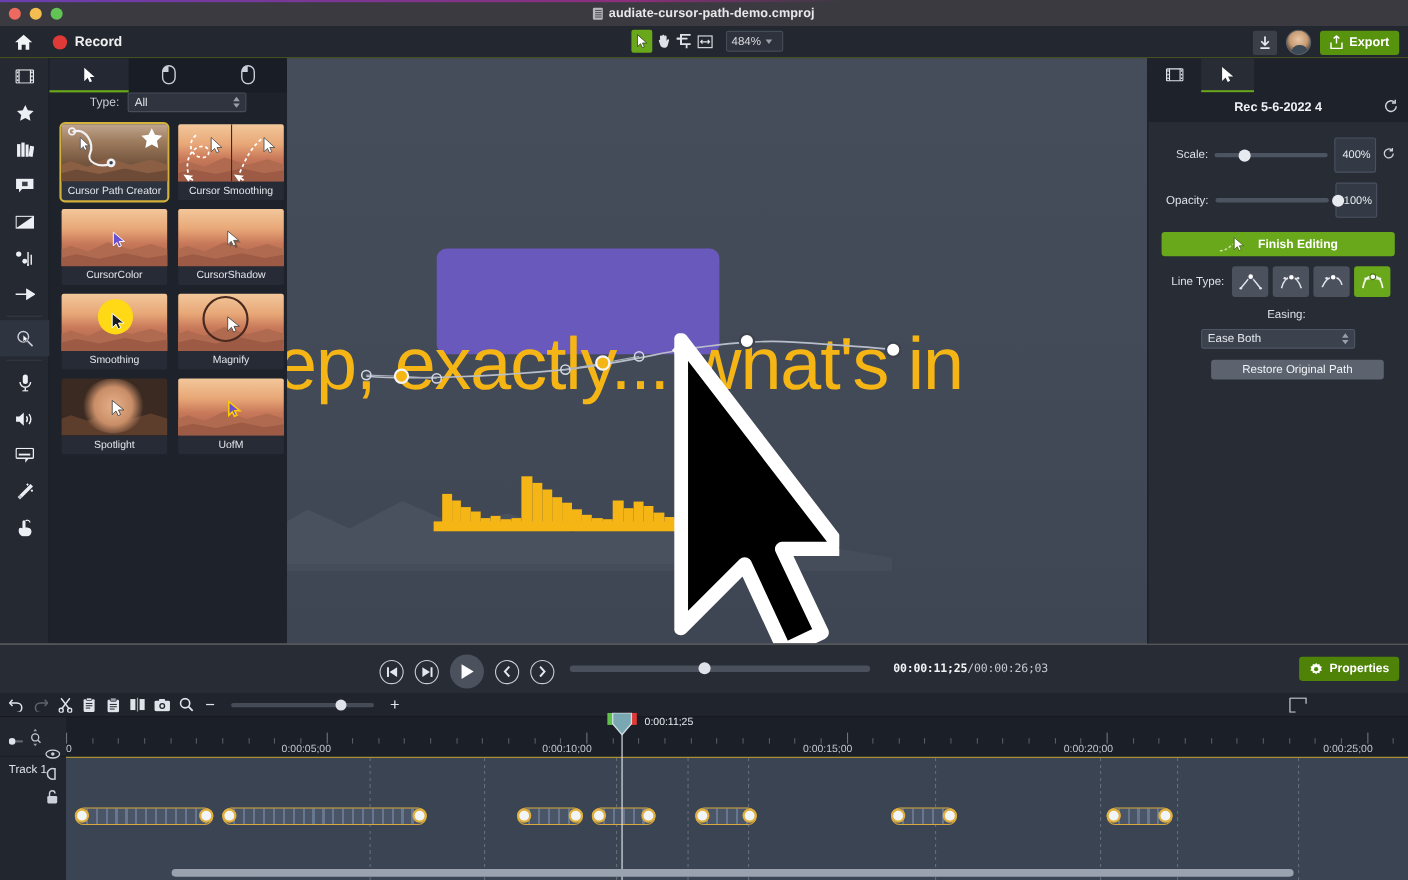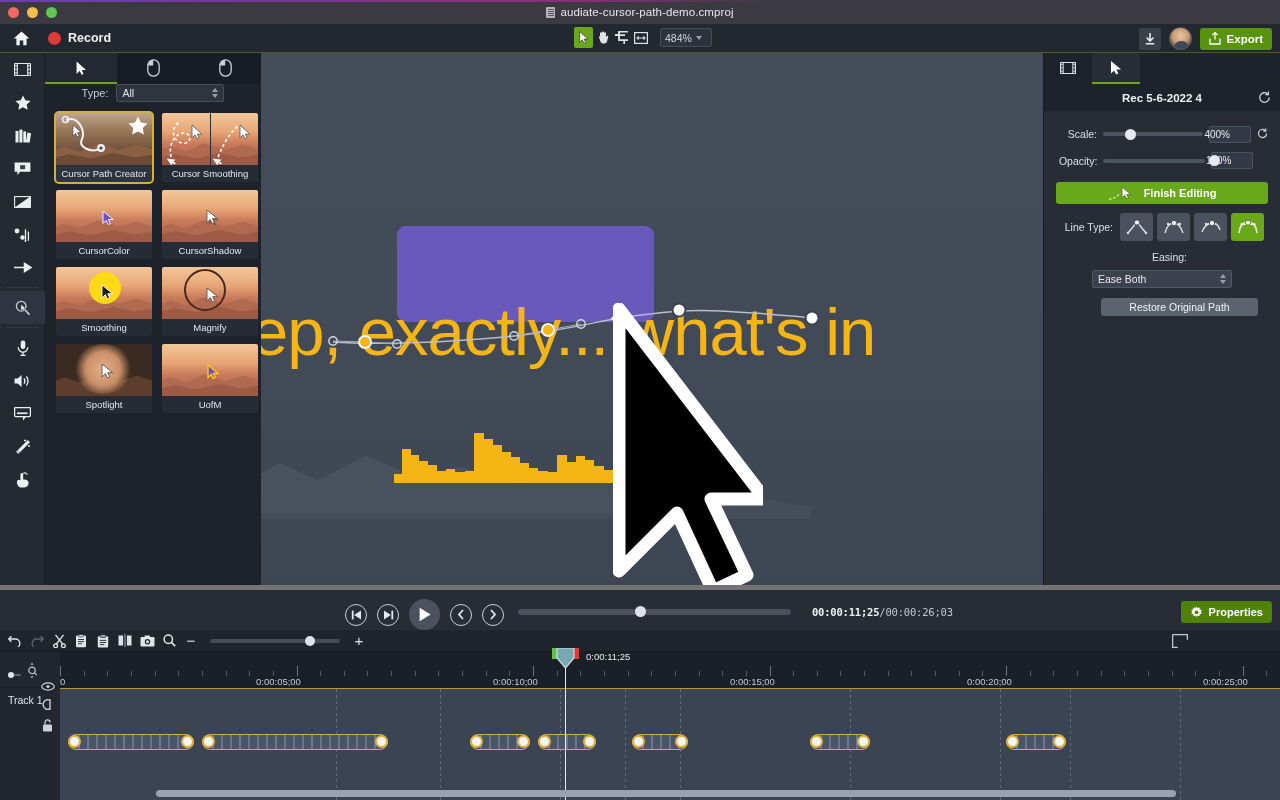--- a/index.html
+++ b/index.html
@@ -22,21 +22,21 @@
     position: absolute; left: 0; top: 0; width: 1280px; height: 2px;
     background: linear-gradient(90deg,#6a3fb0 0%,#8b2f7a 45%,#3a3a40 60%,#3a3a40 100%);
   }
   .traffic { position: absolute; left: 8px; top: 7px; display: flex; gap: 8px; }
   .tl { width: 11px; height: 11px; border-radius: 50%; }
   .tl.red { background: #ec6a5f; }
   .tl.yellow { background: #f4bd4f; }
   .tl.green { background: #61c454; }
   .title-text {
     font-size: 11.5px; color: #e8e8ea; letter-spacing: .1px;
-    display: flex; align-items: center; gap: 5px;
+    display: flex; align-items: center; gap: 5px; font-weight: bold;
   }
   .doc-glyph {
     width: 9px; height: 11px; background: #b6b6bb; border-radius: 1px;
     position: relative; display: inline-block;
   }
   .doc-glyph:after {
     content: ""; position: absolute; left: 1.5px; top: 2px; width: 6px; height: 1px;
     background: #53535a; box-shadow: 0 2px 0 #53535a, 0 4px 0 #53535a, 0 6px 0 #53535a;
   }
 
@@ -192,21 +192,21 @@
     background: #6d5ac4; border-radius: 9px; opacity: .92;
   }
   .waveform { position: absolute; left: 133px; bottom: 96px; }
 
   .path-layer { position: absolute; left: 0; top: 0; width: 782px; height: 532px; }
   .big-cursor { position: absolute; left: 352px; top: 250px; }
 
   
   .playbar {
     position: absolute; left: 0; top: 585px; width: 1280px; height: 45px;
-    background: #272c35; border-top: 5px solid #737373;
+    background: #272c35; border-top: 1px solid #737373;
   }
   .pb-controls { position: absolute; left: 345px; top: 9px; display: flex; align-items: center; gap: 10px; }
   .pb-circle {
     width: 22px; height: 22px; border-radius: 50%; border: 1.6px solid #c9ced8;
     display: flex; align-items: center; justify-content: center; cursor: pointer;
   }
   .pb-play {
     width: 31px; height: 31px; border-radius: 50%; background: #4b525e;
     display: flex; align-items: center; justify-content: center; cursor: pointer;
   }
@@ -299,23 +299,23 @@
     position: relative;
   }
   .rp-title { font-size: 11.5px; color: #eef1f5; font-weight: bold; }
   .rp-reset { position: absolute; right: 9px; top: 6px; cursor: pointer; }
   .rp-body { padding: 14px 12px 0; }
   .slider-row { display: flex; align-items: center; gap: 6px; margin-bottom: 9px; }
   .slider-label { width: 48px; text-align: right; font-size: 10.5px; color: #dce0e7; }
   .slider-track { position: relative; width: 117px; height: 4px; background: #4d5461; border-radius: 2px; cursor: pointer; }
   .slider-knob { position: absolute; top: -3.5px; width: 11px; height: 11px; border-radius: 50%; background: #e7eaef; }
   .slider-val {
-    width: 42px; height: 17px; background: #343a45; border: 1px solid #4a5160; border-radius: 2px;
+    width: 42px; height: 32px; background: #343a45; border: 1px solid #4a5160; border-radius: 2px;
     font-size: 10px; color: #e7eaef; display: flex; align-items: center; justify-content: flex-end;
-    padding-right: 20px; cursor: text;
+    padding-right: 4px; cursor: text;
   }
   .finish-btn {
     margin: 13px 0 9px; height: 22px; background: #6aa81b; border-radius: 3px;
     display: flex; align-items: center; justify-content: center; gap: 6px; cursor: pointer;
   }
   .finish-label { font-size: 11px; color: #fff; font-weight: bold; }
   .lt-row { display: flex; align-items: center; gap: 7px; margin-bottom: 10px; }
   .lt-label { font-size: 10.5px; color: #dce0e7; width: 57px; text-align: right; }
   .lt-btns { display: flex; gap: 4px; }
   .lt-btn {

